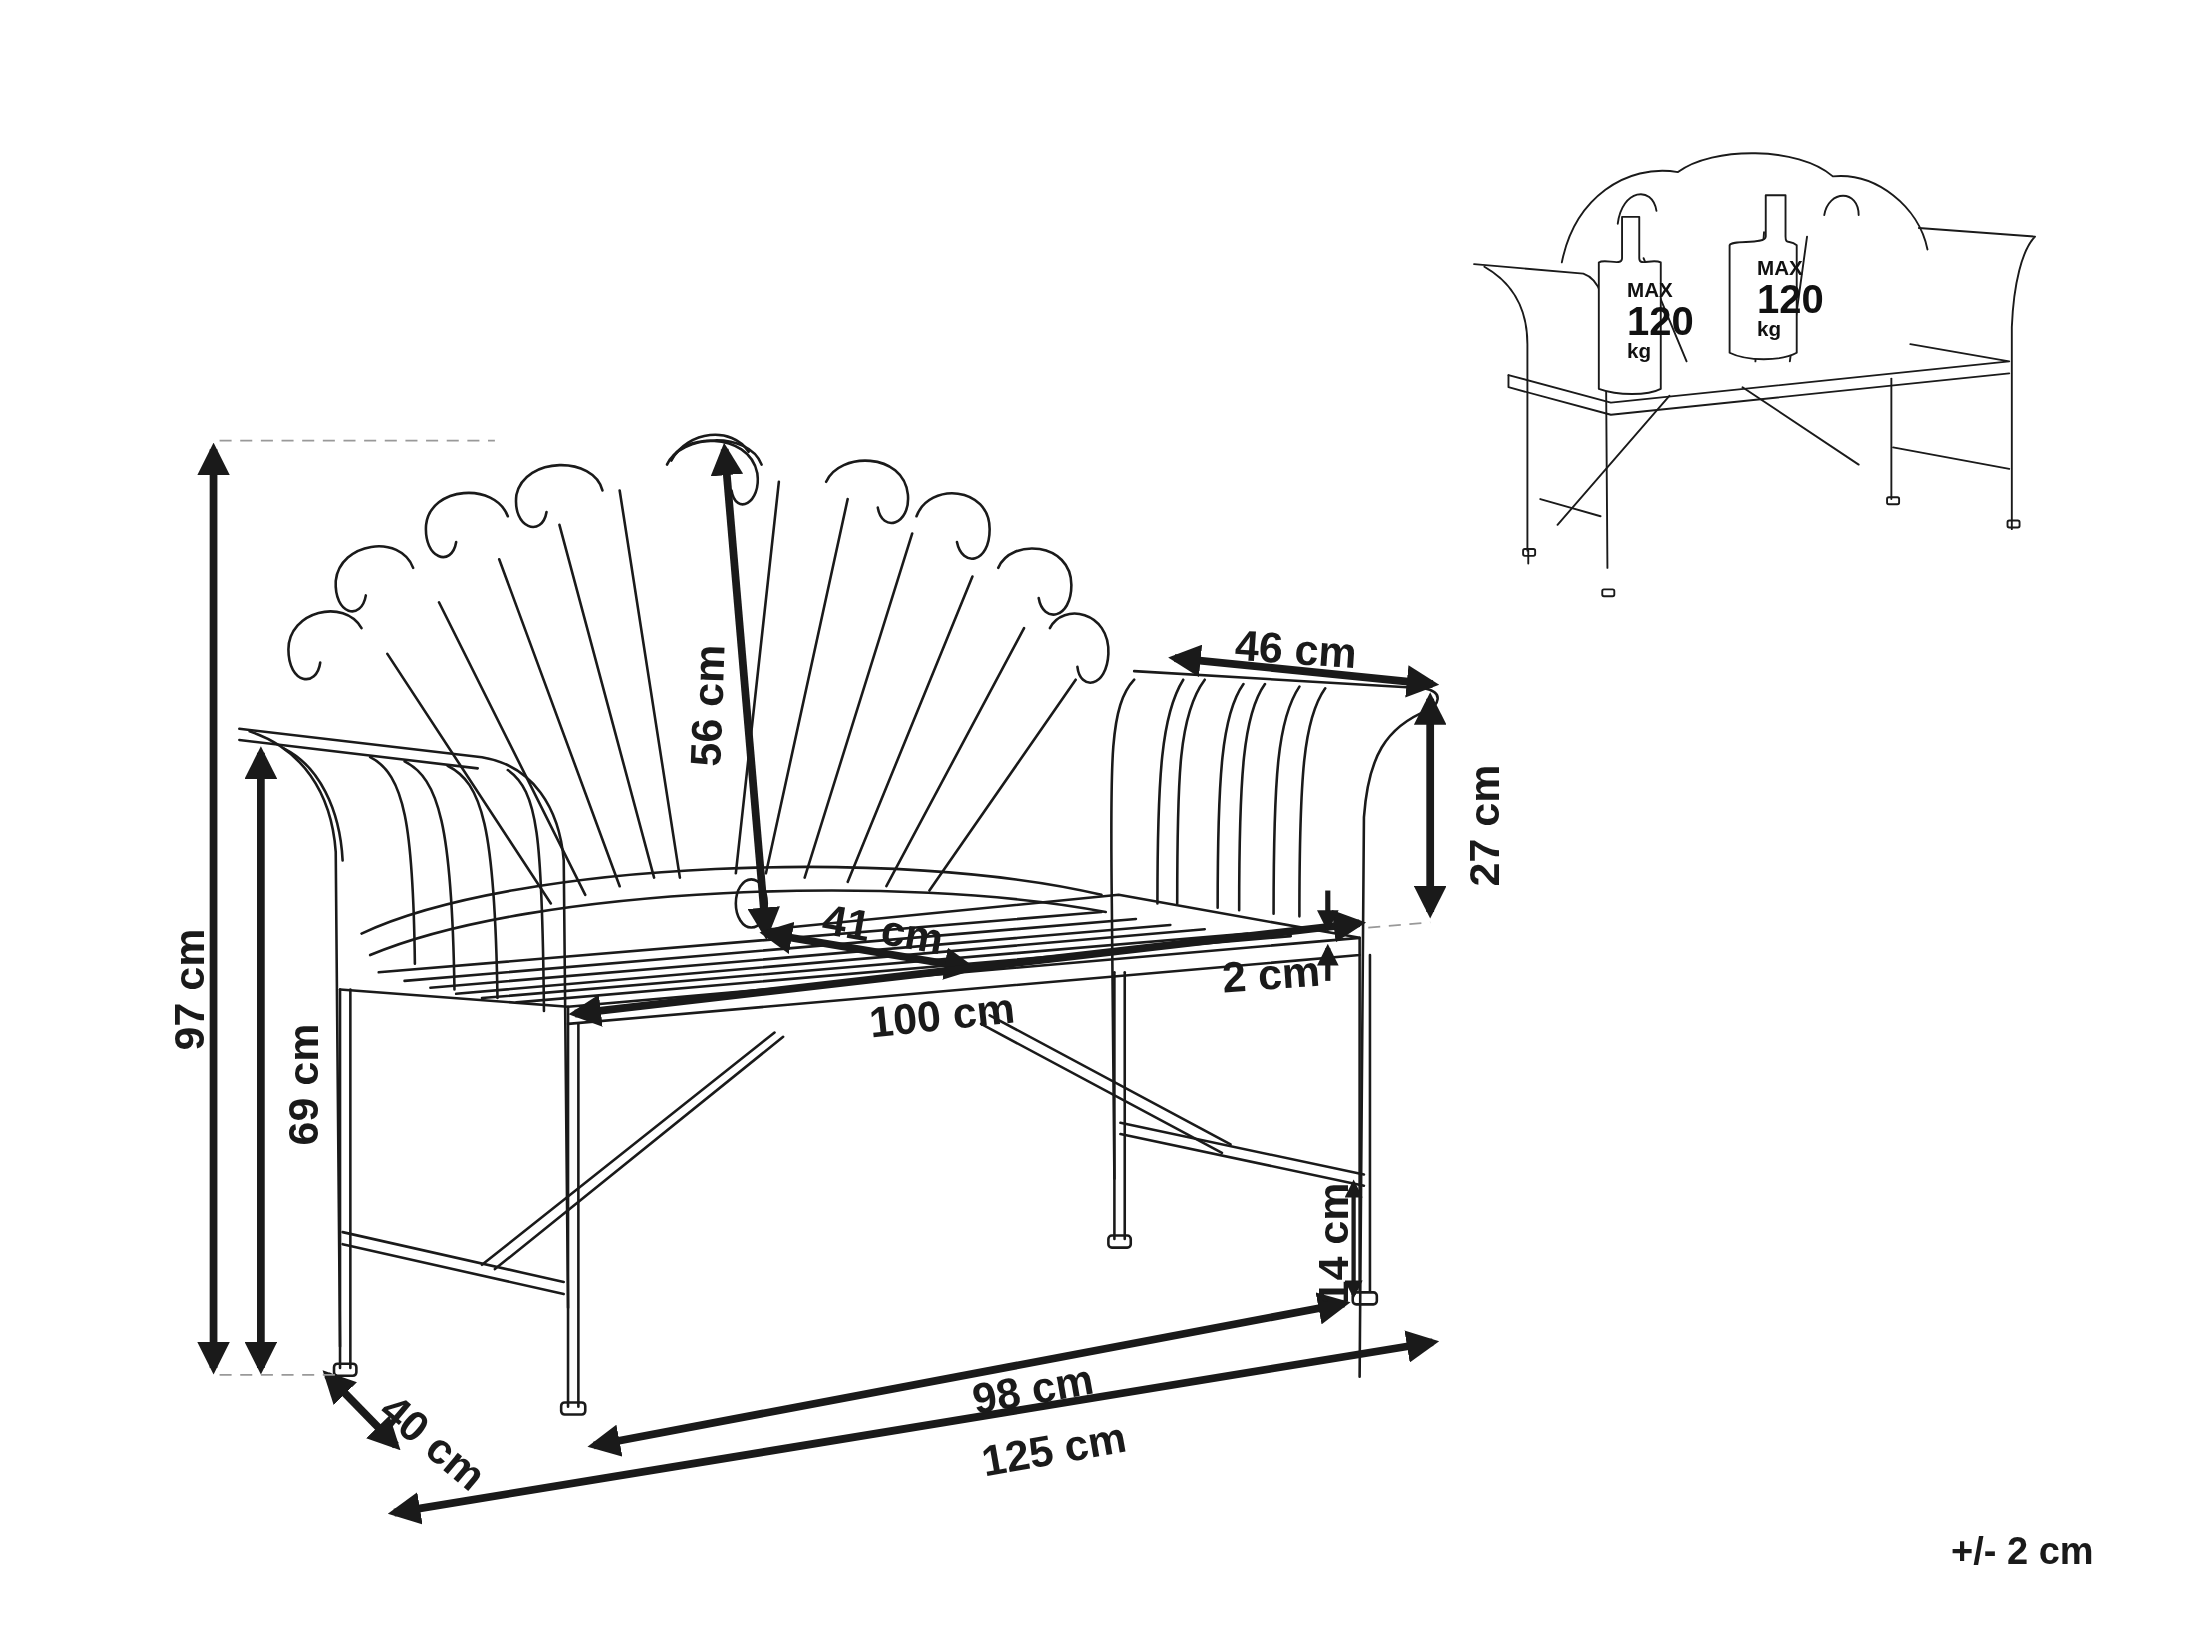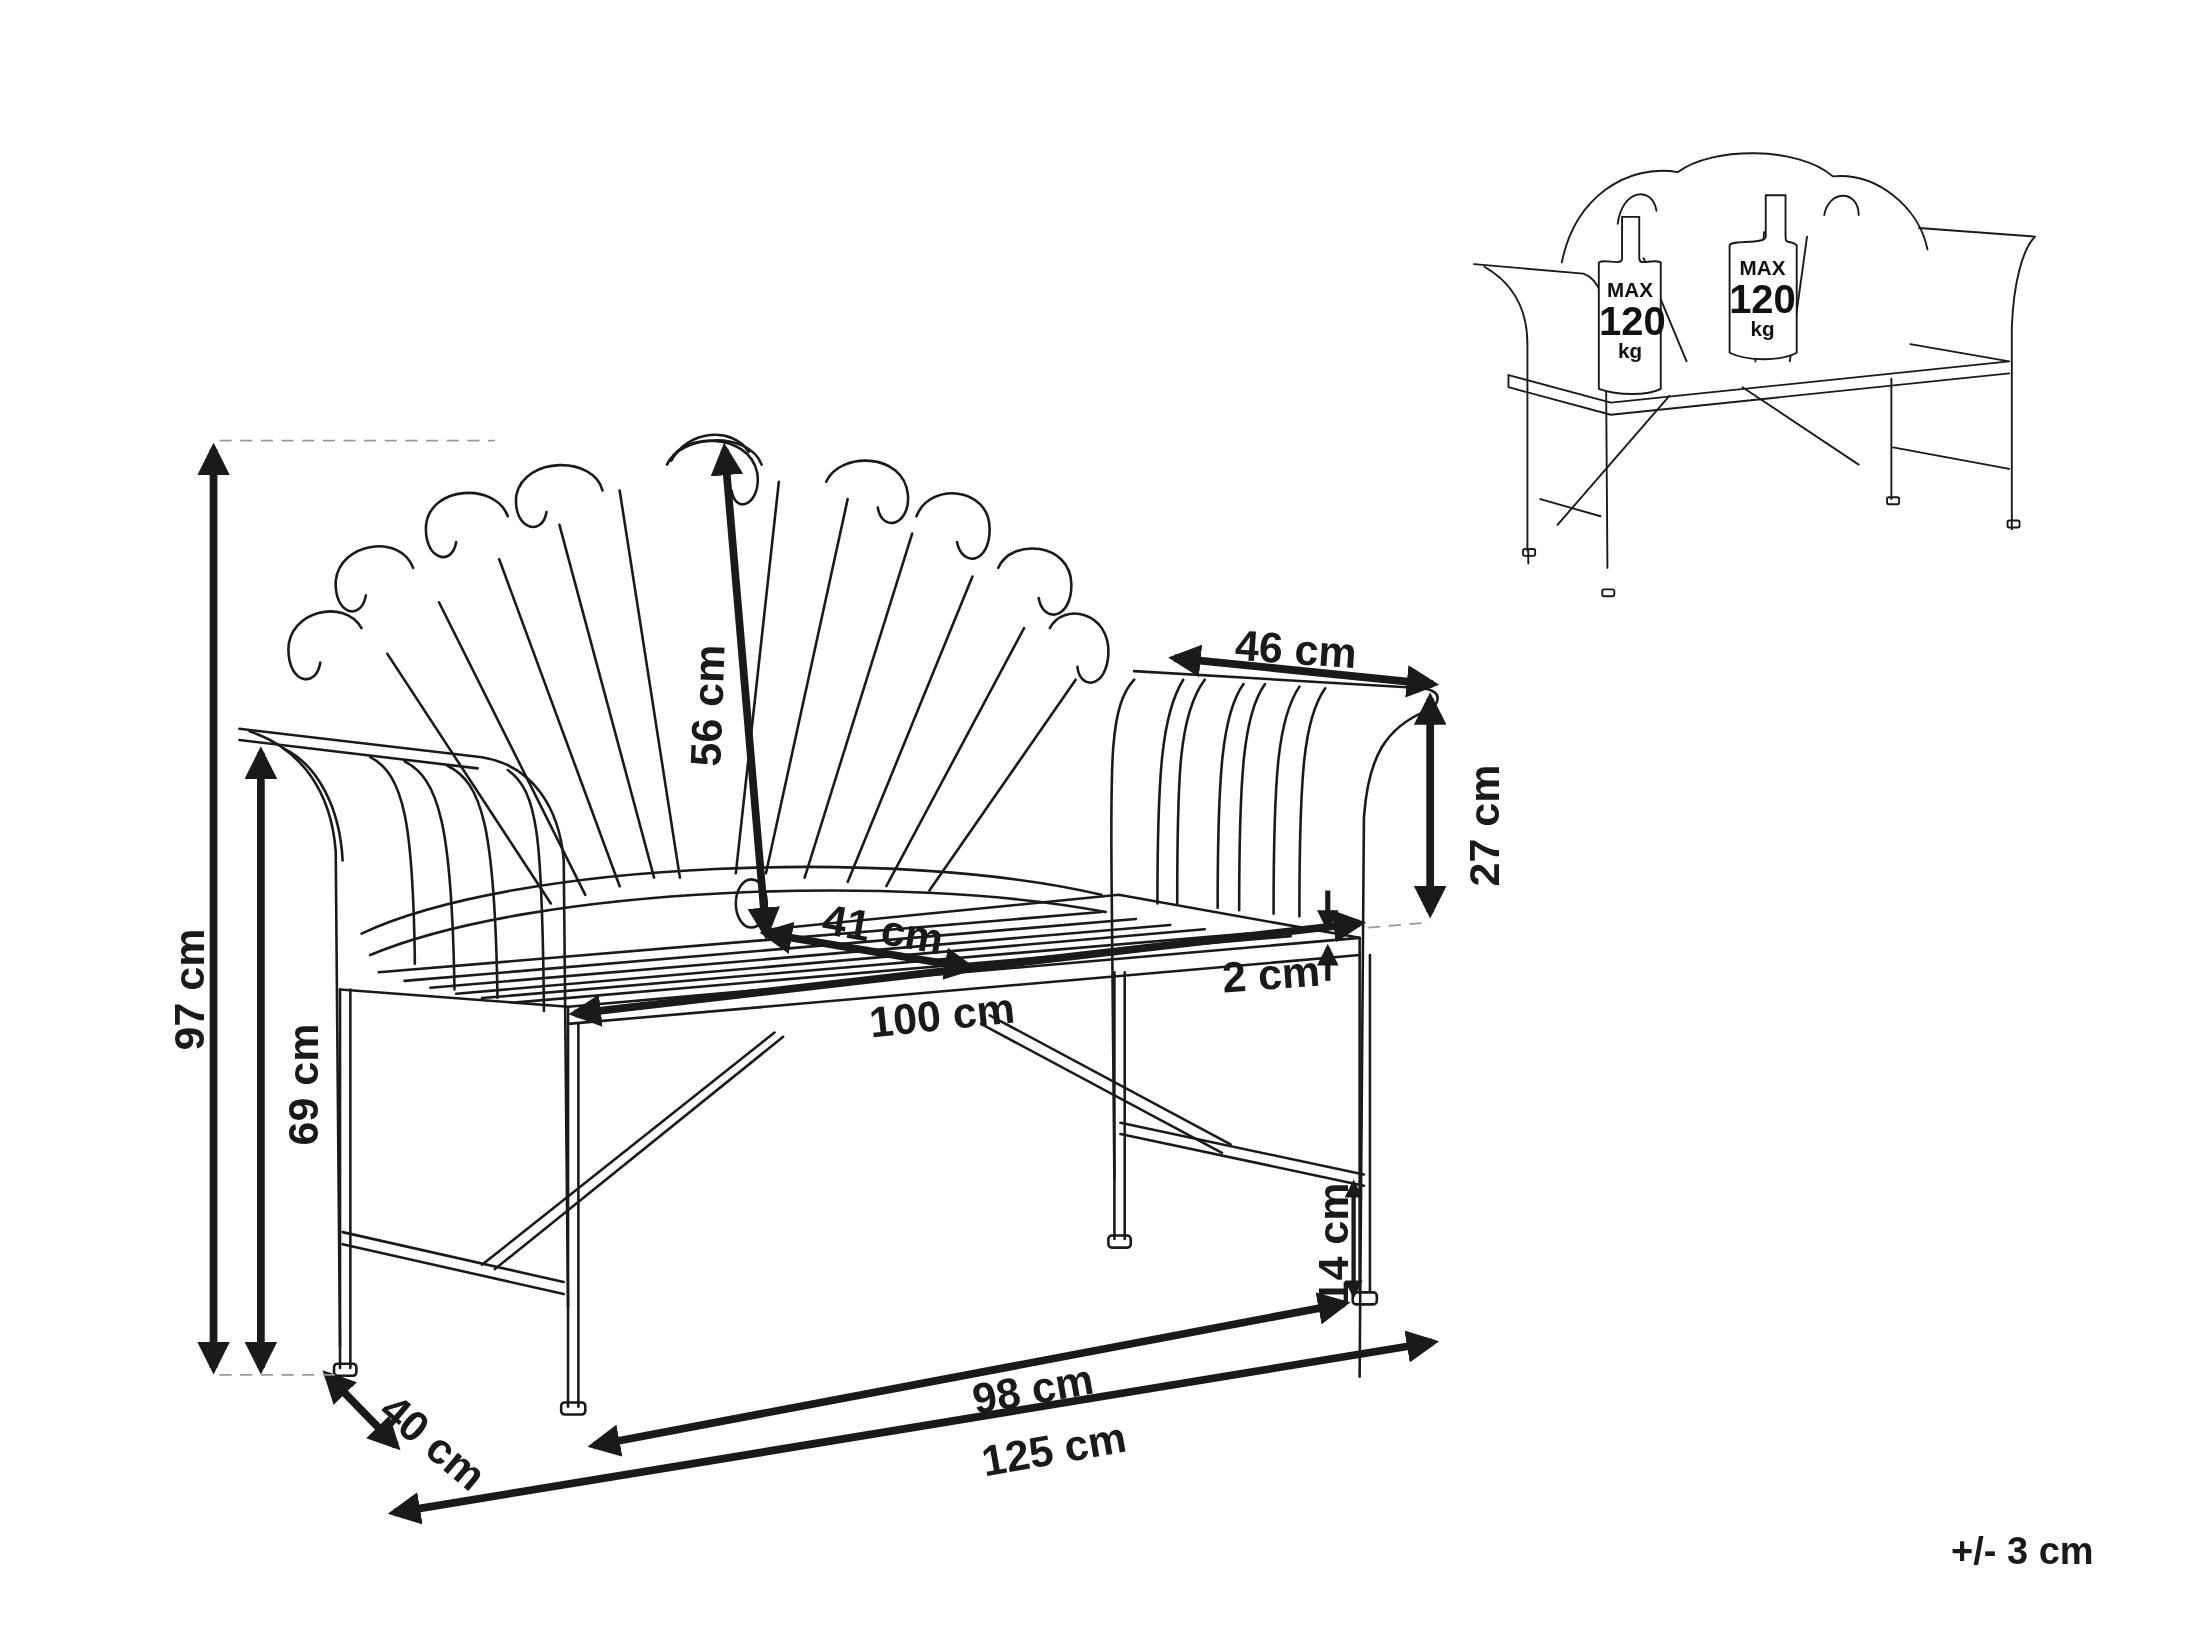--- a/index.html
+++ b/index.html
@@ -4,21 +4,21 @@
 <style>
   html, body { margin: 0; padding: 0; background: #ffffff; }
   body { width: 2203px; height: 1652px; position: relative; overflow: hidden;
          font-family: "Liberation Sans", "DejaVu Sans", sans-serif; }
   #canvas { position: absolute; left: 0; top: 0; width: 2203px; height: 1652px; }
   .dim-label { position: absolute; font-family: "Liberation Sans", "DejaVu Sans", sans-serif;
                font-weight: 700; color: #1a1a1a; white-space: nowrap; line-height: 1;
                transform-origin: center center; }
   .lg { font-size: 43px; }
   .badge-text { position: absolute; font-family: "Liberation Sans", "DejaVu Sans", sans-serif;
-                font-weight: 700; color: #111; text-align: center; line-height: 1; }
+                font-weight: 700; color: #111; text-align: left; line-height: 1; margin-left: 28px; }
   .tolerance { position: absolute; left: 1951px; top: 1530px; font-size: 38px; font-weight: 700; color: #1a1a1a; }
 </style>
 </head>
 <body>
 
 <svg id="canvas" viewBox="0 0 2560 1920" xmlns="http://www.w3.org/2000/svg">
   <defs>
     <marker id="ah" viewBox="0 0 10 10" refX="8" refY="5" markerWidth="4.2" markerHeight="4.2" orient="auto-start-reverse">
       <path d="M0,0 L10,5 L0,10 z" fill="#1a1a1a"></path>
     </marker>
@@ -188,14 +188,14 @@
   <div style="font-size:20.6px;">MAX</div>
   <div style="font-size:40px;">120</div>
   <div style="font-size:20.6px;">kg</div>
 </div>
 <div class="badge-text" style="left:1729px;top:258px;width:67px;">
   <div style="font-size:20.6px;">MAX</div>
   <div style="font-size:40px;">120</div>
   <div style="font-size:20.6px;">kg</div>
 </div>
 
-<div class="tolerance">+/- 3 cm</div>
+<div class="tolerance">+/- 2 cm</div>
 
 
 </body></html>

